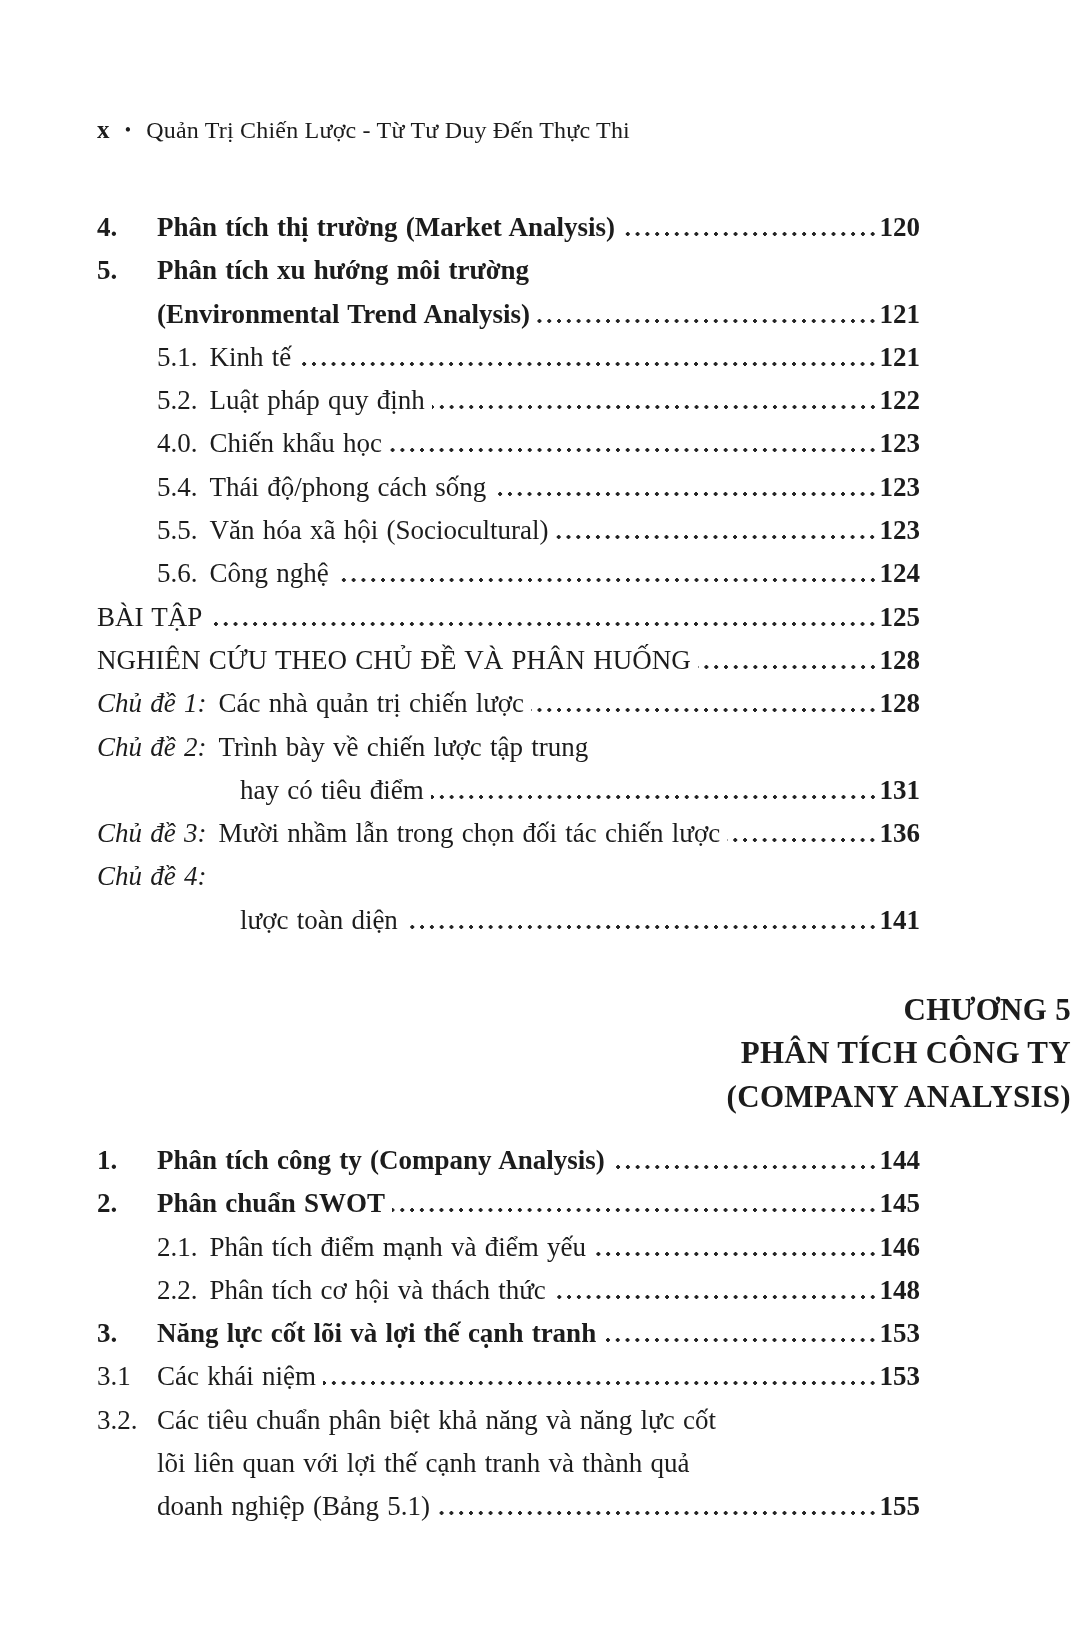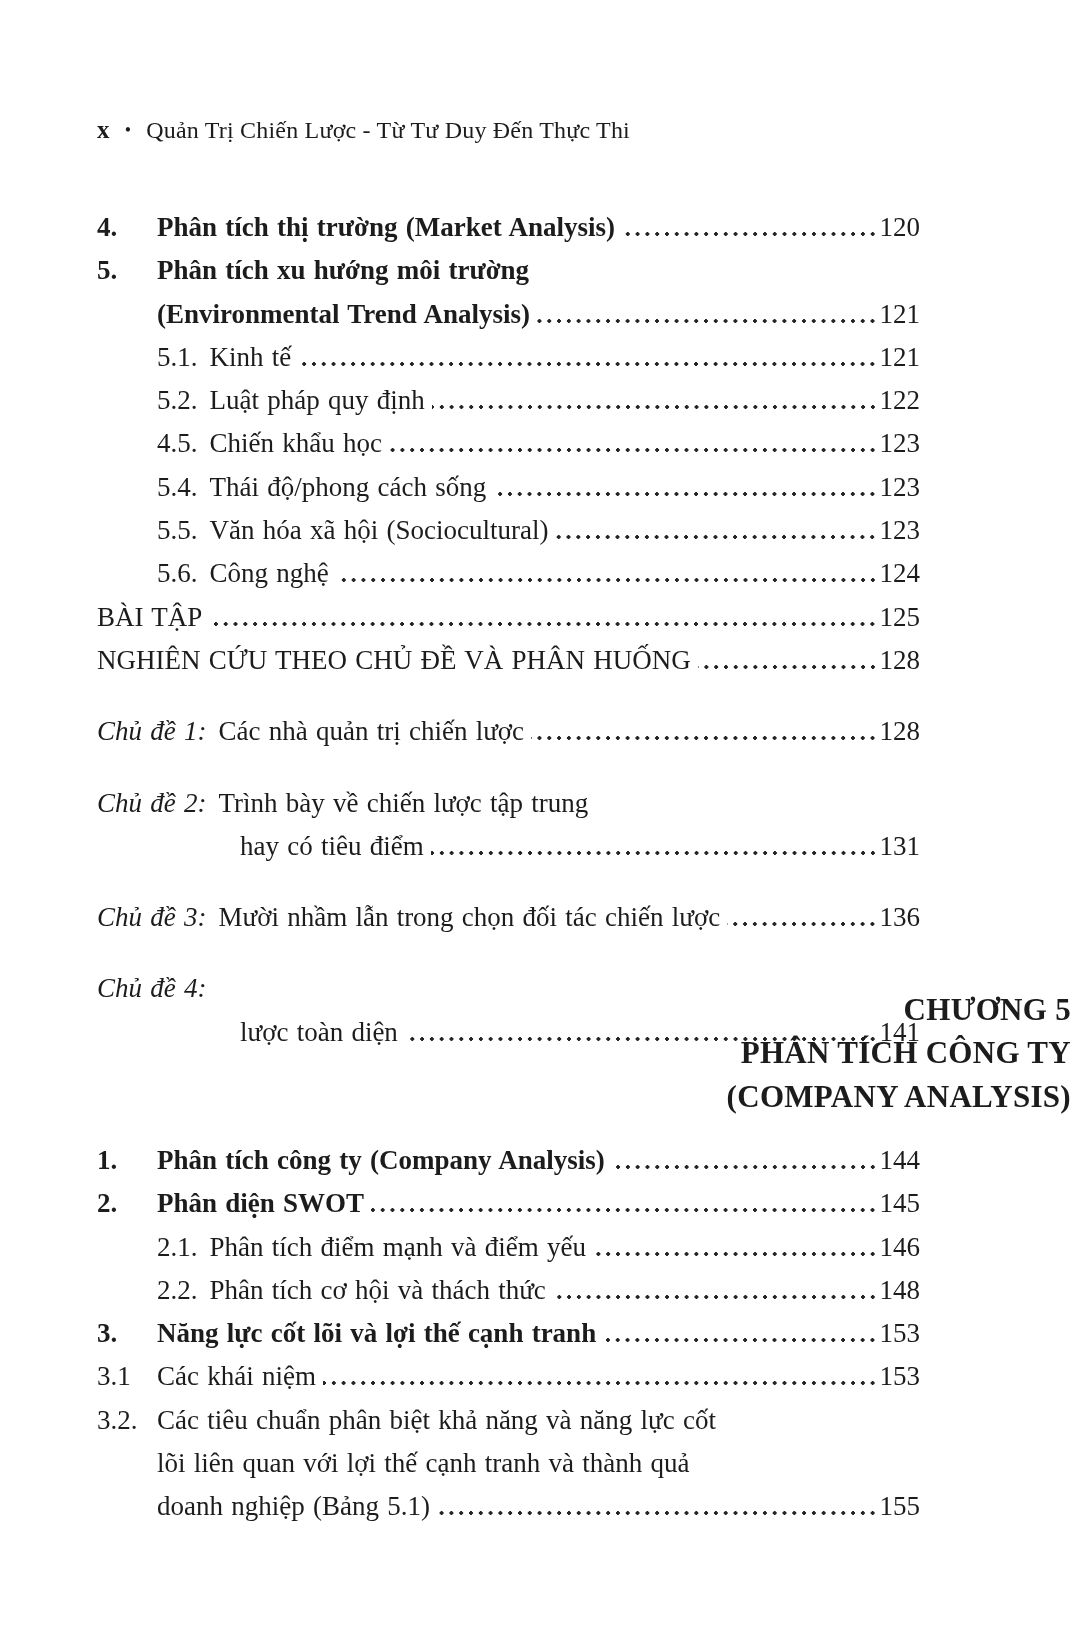--- a/index.html
+++ b/index.html
@@ -35,34 +35,34 @@
     font-size: 27px;
     word-spacing: 1.5px;
     white-space: nowrap;
   }
   .ind-sub  { padding-left: 60px; text-align: center; }
   .ind-cont2 { padding-left: 143px; }
   .lbl { flex: none; }
   .lbl.col { width: 60px; }
   .lbl:not(.col) { margin-right: 12px; }
   .b { font-weight: 700; }
-  .i { font-style: italic; margin-top: 28px; }
+  .i { font-style: italic; }
   .txt { flex: none; }
   .leader {
     display: block;
     flex: 1 1 auto;
     min-width: 16px;
     height: 4px;
     margin: 0 2px 0 7px;
     background-image: radial-gradient(circle, #242424 1.7px, rgba(0,0,0,0) 2.1px);
     background-size: 9.8px 4px;
     background-repeat: repeat-x;
     background-position: 100% 50%;
   }
-  .pg { flex: none; font-weight: 400; }
+  .pg { flex: none; font-weight: 700; }
   
   .heading {
     position: absolute;
     left: 0;
     top: 988px;
     width: 1071px;
     text-align: right;
     font-weight: 700;
     font-size: 31px;
     line-height: 43.3px;
@@ -100,21 +100,21 @@
         <span class="leader"></span>
         <span class="pg">121</span>
       </div>
       <div class="row ind-sub">
         <span class="lbl">5.2.</span>
         <span class="txt">Luật pháp quy định</span>
         <span class="leader"></span>
         <span class="pg">122</span>
       </div>
       <div class="row ind-sub">
-        <span class="lbl">4.5.</span>
+        <span class="lbl">4.0.</span>
         <span class="txt">Chiến khẩu học</span>
         <span class="leader"></span>
         <span class="pg">123</span>
       </div>
       <div class="row ind-sub">
         <span class="lbl">5.4.</span>
         <span class="txt">Thái độ/phong cách sống</span>
         <span class="leader"></span>
         <span class="pg">123</span>
       </div>
@@ -179,21 +179,21 @@
 
   <div class="toc" id="toc2">
       <div class="row ind-num">
         <span class="lbl col b">1.</span>
         <span class="txt b">Phân tích công ty (Company Analysis)</span>
         <span class="leader"></span>
         <span class="pg">144</span>
       </div>
       <div class="row ind-num">
         <span class="lbl col b">2.</span>
-        <span class="txt b">Phân diện SWOT</span>
+        <span class="txt b">Phân chuẩn SWOT</span>
         <span class="leader"></span>
         <span class="pg">145</span>
       </div>
       <div class="row ind-sub">
         <span class="lbl">2.1.</span>
         <span class="txt">Phân tích điểm mạnh và điểm yếu</span>
         <span class="leader"></span>
         <span class="pg">146</span>
       </div>
       <div class="row ind-sub">

